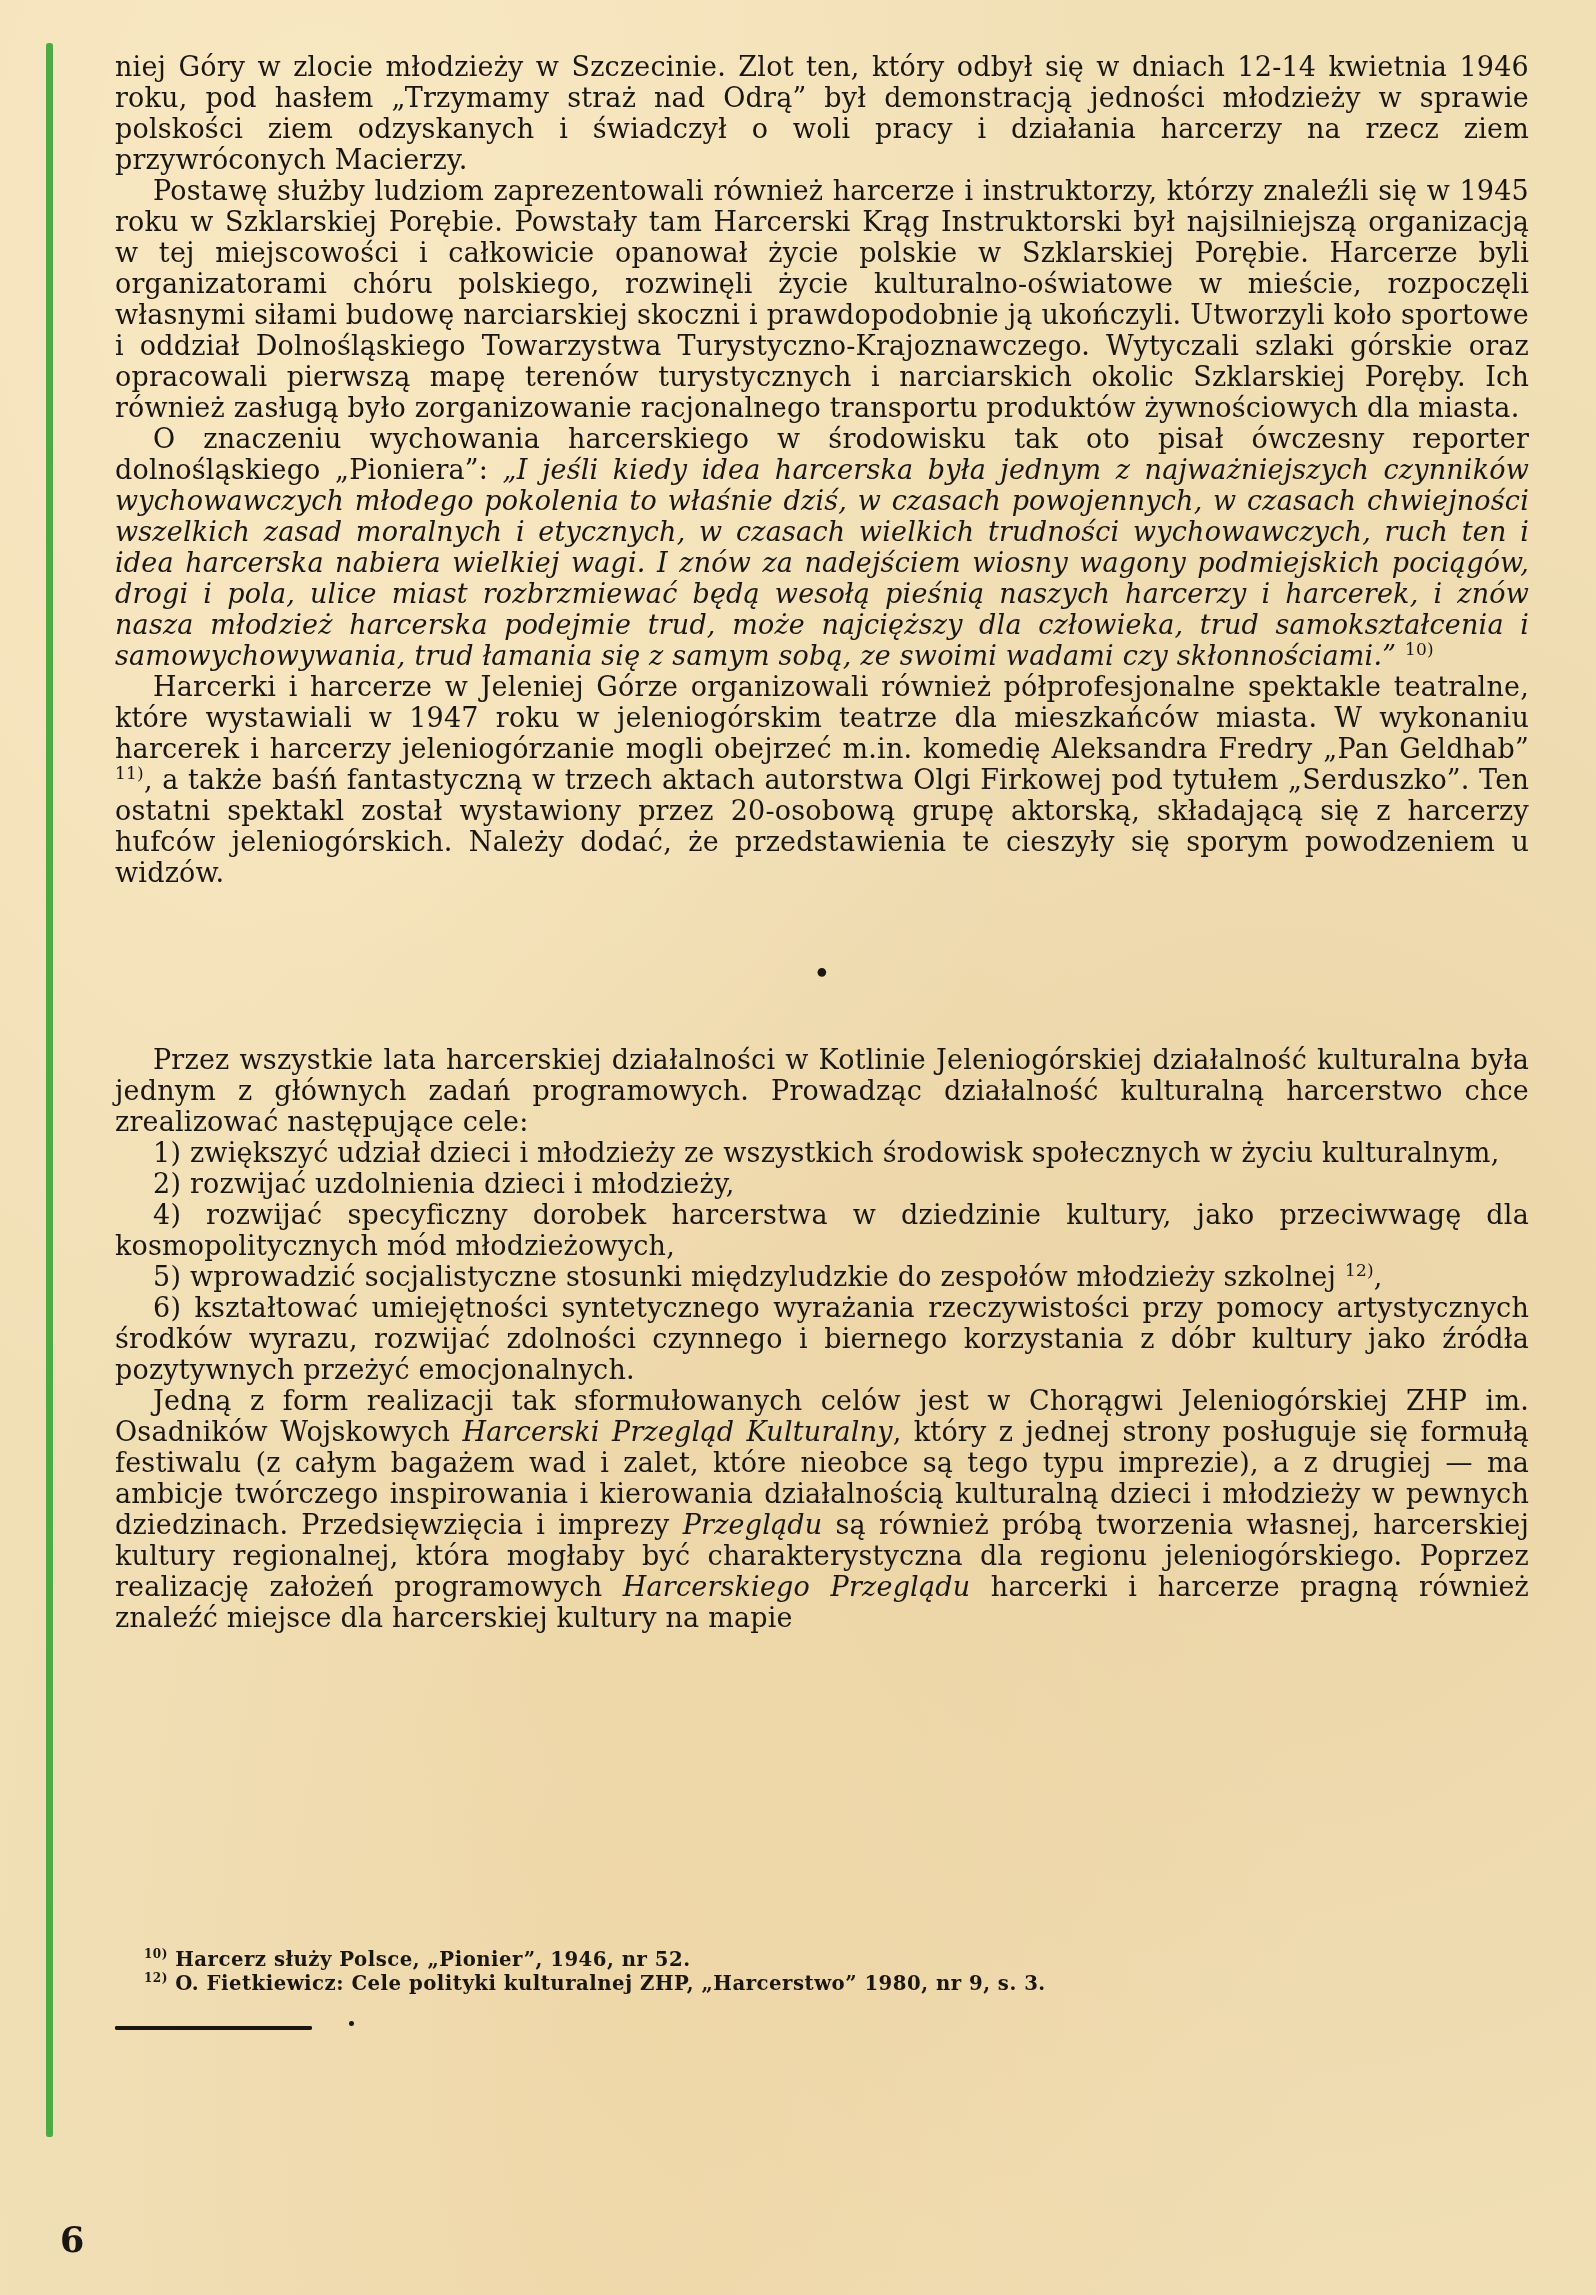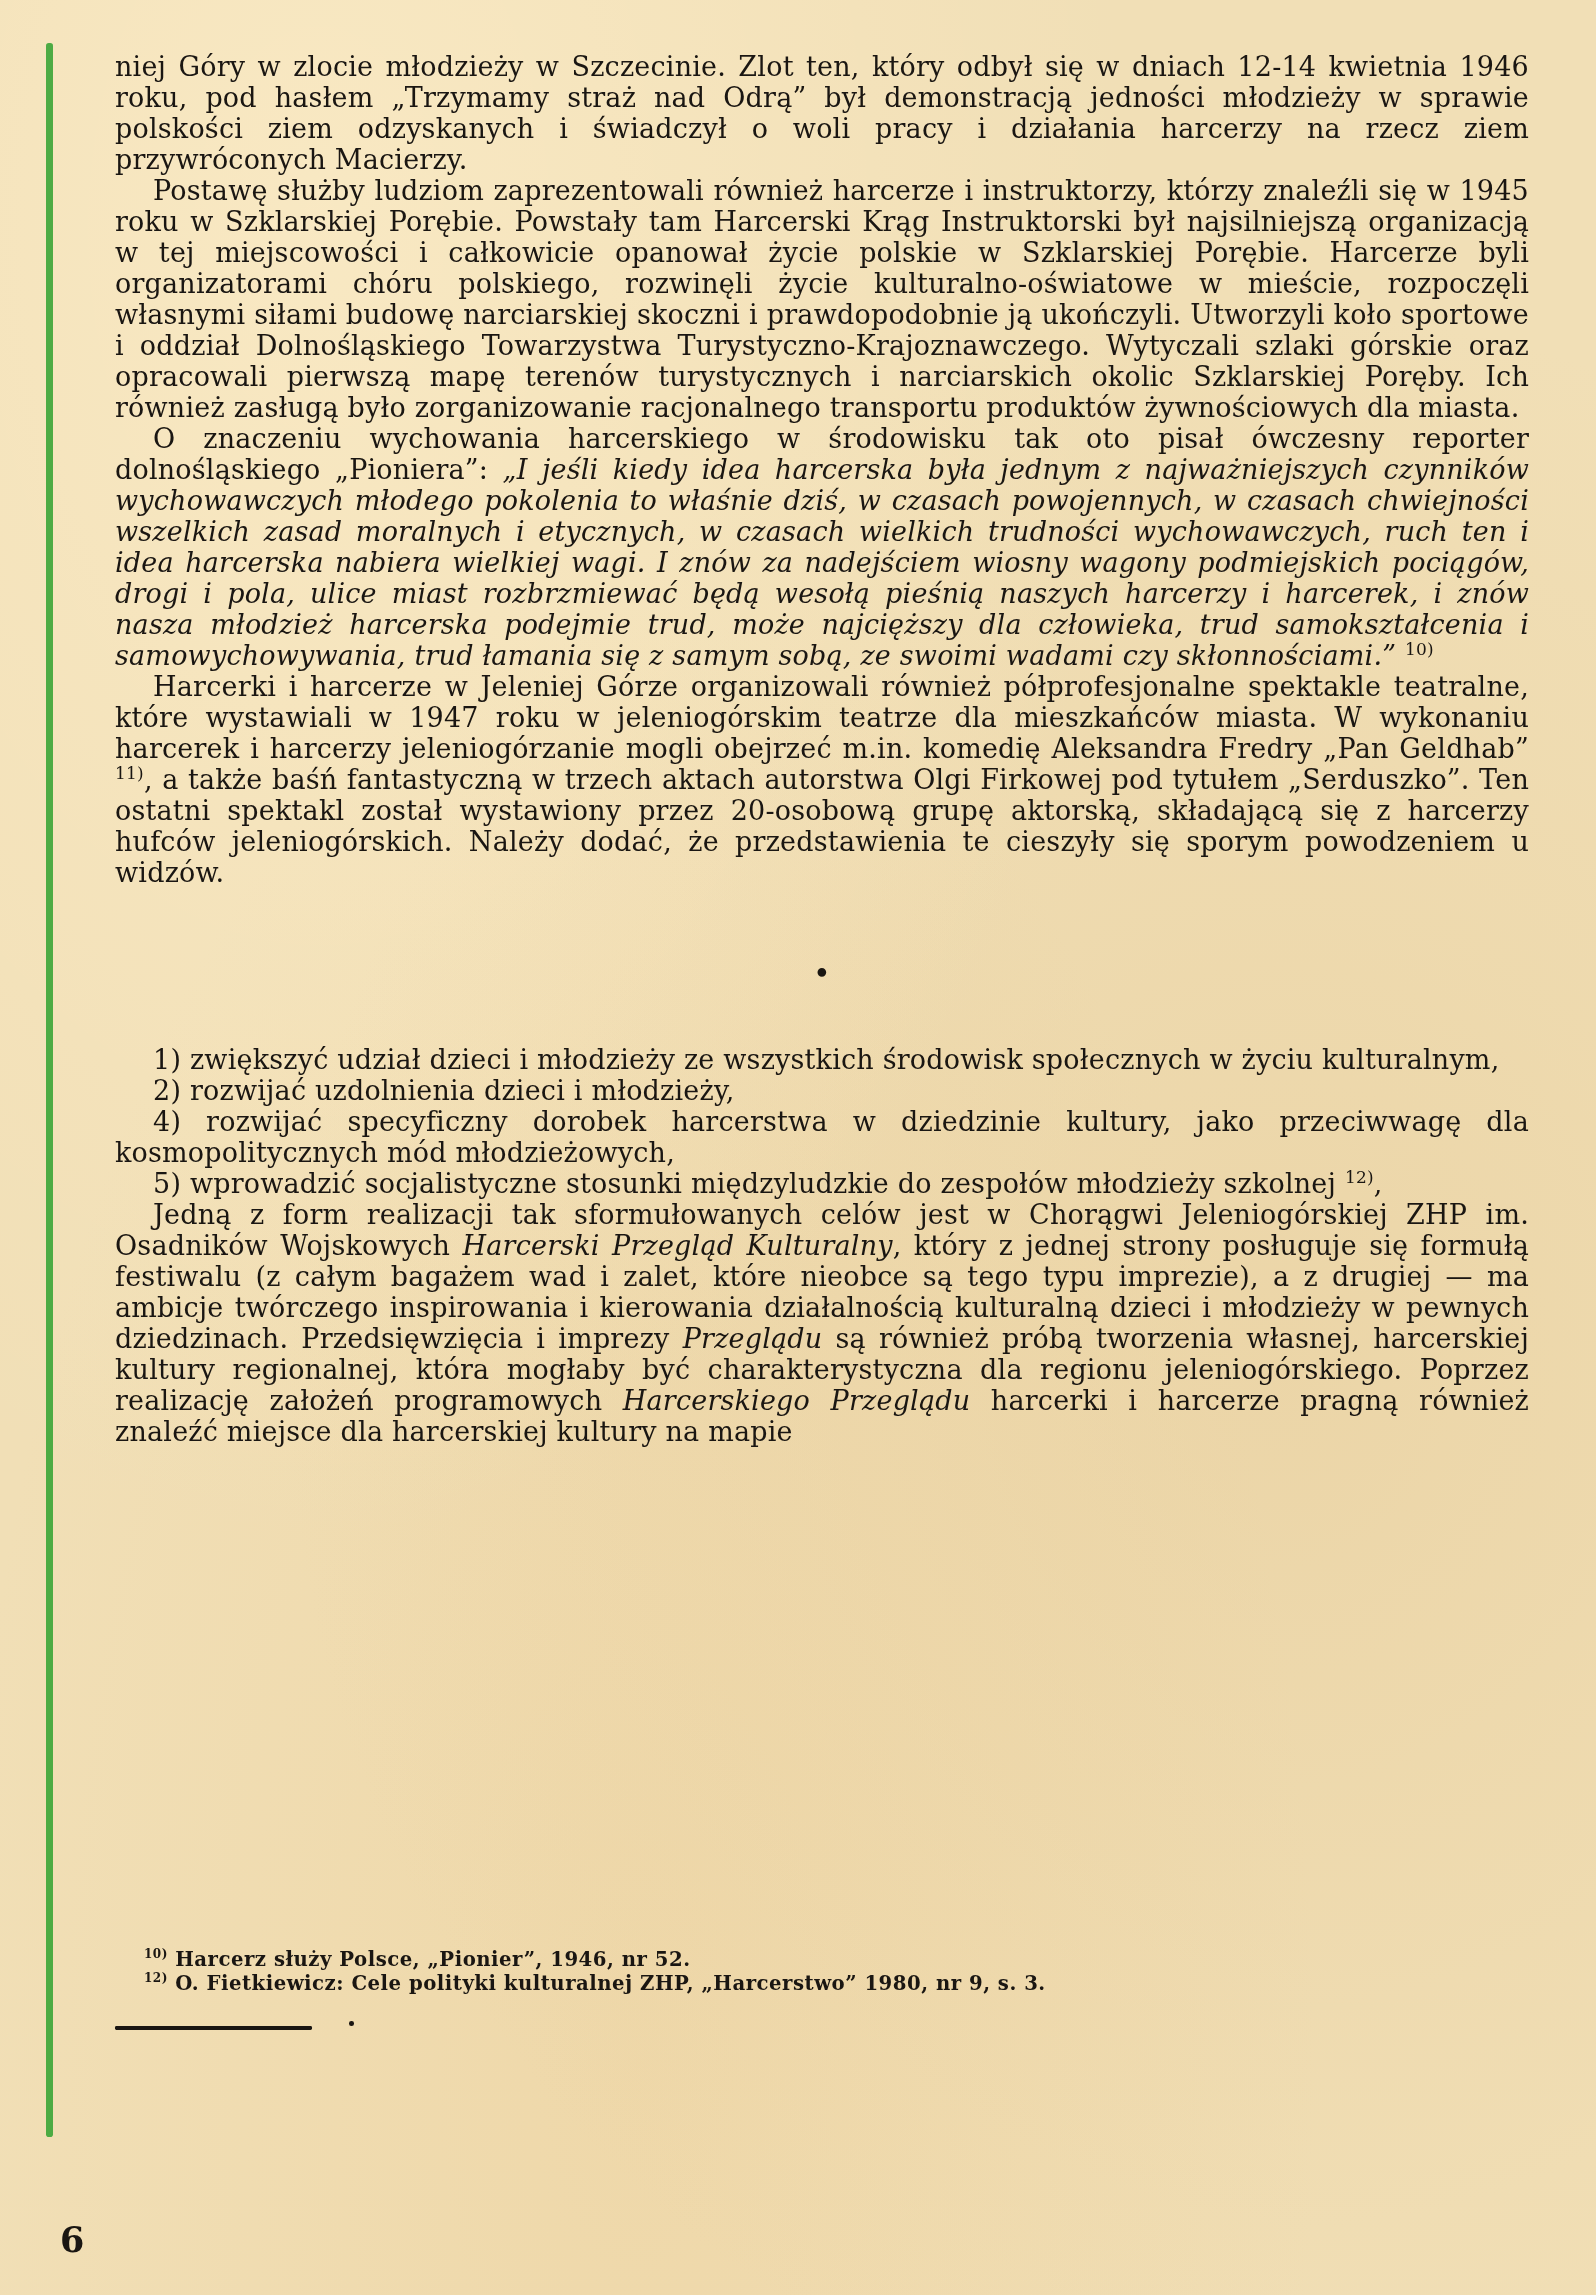--- a/index.html
+++ b/index.html
@@ -56,24 +56,26 @@
 <div class="margin-rule"></div>
 
 <div class="column">
   <p class="noindent">niej Góry w zlocie młodzieży w Szczecinie. Zlot ten, który odbył się w dniach 12-14 kwietnia 1946 roku, pod hasłem „Trzymamy straż nad Odrą” był demonstracją jedności młodzieży w sprawie polskości ziem odzyskanych i świadczył o woli pracy i działania harcerzy na rzecz ziem przywróconych Macierzy.</p>
   <p>Postawę służby ludziom zaprezentowali również harcerze i instruktorzy, którzy znaleźli się w 1945 roku w Szklarskiej Porębie. Powstały tam Harcerski Krąg Instruktorski był najsilniejszą organizacją w tej miejscowości i całkowicie opanował życie polskie w Szklarskiej Porębie. Harcerze byli organizatorami chóru polskiego, rozwinęli życie kulturalno-oświatowe w mieście, rozpoczęli własnymi siłami budowę narciarskiej skoczni i prawdopodobnie ją ukończyli. Utworzyli koło sportowe i oddział Dolnośląskiego Towarzystwa Turystyczno-Krajoznawczego. Wytyczali szlaki górskie oraz opracowali pierwszą mapę terenów turystycznych i narciarskich okolic Szklarskiej Poręby. Ich również zasługą było zorganizowanie racjonalnego transportu produktów żywnościowych dla miasta.</p>
   <p><span>O znaczeniu wychowania harcerskiego w środowisku tak oto pisał ówczesny reporter dolnośląskiego „Pioniera”: </span><i>„I jeśli kiedy idea harcerska była jednym z najważniejszych czynników wychowawczych młodego pokolenia to właśnie dziś, w czasach powojennych, w czasach chwiejności wszelkich zasad moralnych i etycznych, w czasach wielkich trudności wychowawczych, ruch ten i idea harcerska nabiera wielkiej wagi. I znów za nadejściem wiosny wagony podmiejskich pociągów, drogi i pola, ulice miast rozbrzmiewać będą wesołą pieśnią naszych harcerzy i harcerek, i znów nasza młodzież harcerska podejmie trud, może najcięższy dla człowieka, trud samokształcenia i samowychowywania, trud łamania się z samym sobą, ze swoimi wadami czy skłonnościami.”</i> <sup>10)</sup></p>
   <p><span>Harcerki i harcerze w Jeleniej Górze organizowali również półprofesjonalne spektakle teatralne, które wystawiali w 1947 roku w jeleniogórskim teatrze dla mieszkańców miasta. W wykonaniu harcerek i harcerzy jeleniogórzanie mogli obejrzeć m.in. komedię Aleksandra Fredry „Pan Geldhab”</span> <sup>11)</sup><span>, a także baśń fantastyczną w trzech aktach autorstwa Olgi Firkowej pod tytułem „Serduszko”. Ten ostatni spektakl został wystawiony przez 20-osobową grupę aktorską, składającą się z harcerzy hufców jeleniogórskich. Należy dodać, że przedstawienia te cieszyły się sporym powodzeniem u widzów.</span></p>
 
   <div class="separator">•</div>
 
+  <p>Przez wszystkie lata harcerskiej działalności w Kotlinie Jeleniogórskiej działalność kulturalna była jednym z głównych zadań programowych. Prowadząc działalność kulturalną harcerstwo chce zrealizować następujące cele:</p>
   <p class="list">1) zwiększyć udział dzieci i młodzieży ze wszystkich środowisk społecznych w życiu kulturalnym,</p>
   <p class="list">2) rozwijać uzdolnienia dzieci i młodzieży,</p>
   <p class="list">4) rozwijać specyficzny dorobek harcerstwa w dziedzinie kultury, jako przeciwwagę dla kosmopolitycznych mód młodzieżowych,</p>
   <p class="list"><span>5) wprowadzić socjalistyczne stosunki międzyludzkie do zespołów młodzieży szkolnej</span> <sup>12)</sup><span>,</span></p>
+  <p class="list">6) kształtować umiejętności syntetycznego wyrażania rzeczywistości przy pomocy artystycznych środków wyrazu, rozwijać zdolności czynnego i biernego korzystania z dóbr kultury jako źródła pozytywnych przeżyć emocjonalnych.</p>
   <p><span>Jedną z form realizacji tak sformułowanych celów jest w Chorągwi Jeleniogórskiej ZHP im. Osadników Wojskowych </span><i>Harcerski Przegląd Kulturalny</i><span>, który z jednej strony posługuje się formułą festiwalu (z całym bagażem wad i zalet, które nieobce są tego typu imprezie), a z drugiej — ma ambicje twórczego inspirowania i kierowania działalnością kulturalną dzieci i młodzieży w pewnych dziedzinach. Przedsięwzięcia i imprezy </span><i>Przeglądu</i><span> są również próbą tworzenia własnej, harcerskiej kultury regionalnej, która mogłaby być charakterystyczna dla regionu jeleniogórskiego. Poprzez realizację założeń programowych </span><i>Harcerskiego Przeglądu</i><span> harcerki i harcerze pragną również znaleźć miejsce dla harcerskiej kultury na mapie</span></p>
 </div>
 
 <div class="fn-rule"></div>
 <div class="fn-dot"></div>
 
 <div class="footnotes">
   <p><sup>10)</sup><span> Harcerz służy Polsce, „Pionier”, 1946, nr 52.</span></p>
   <p><sup>12)</sup><span> O. Fietkiewicz: Cele polityki kulturalnej ZHP, „Harcerstwo” 1980, nr 9, s. 3.</span></p>
 </div>

